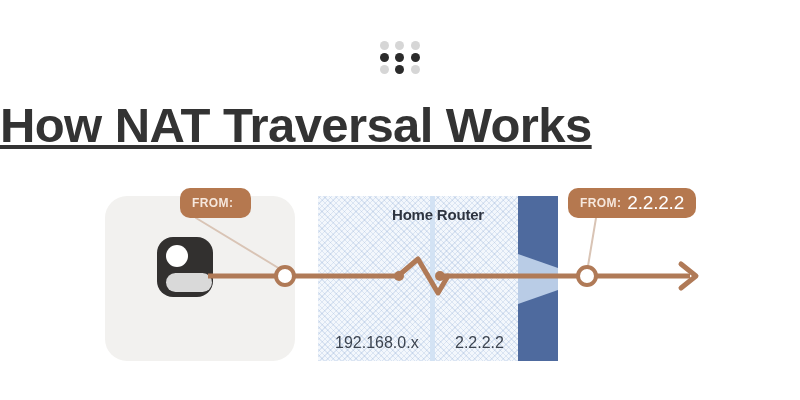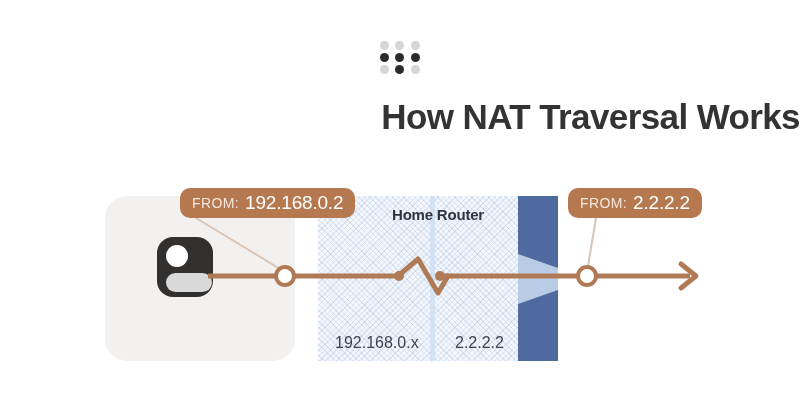--- a/index.html
+++ b/index.html
@@ -36,26 +36,27 @@
   }
   .logo-dot.on  { background: #2b2b2b; }
   .logo-dot.off { background: #d6d6d6; }
 
   
   #page-title {
     position: absolute;
     left: 0;
     top: 97px;
     width: 800px;
-    text-align: right;
-    font-size: 35px;
+    text-align: left;
+    font-size: 49px;
     font-weight: bold;
     color: #333333;
     letter-spacing: -0.6px;
     white-space: nowrap;
+    text-decoration: underline;
   }
 
   
   #diagram {
     position: absolute;
     left: 15px;
     top: 170px;
     width: 800px;
     height: 215px;
   }
@@ -160,22 +161,22 @@
     background: #b5784f;
     border-radius: 10px;
     height: 30px;
     display: flex;
     align-items: center;
     padding: 0 12px;
     box-sizing: border-box;
     white-space: nowrap;
   }
   .badge-label {
-    font-size: 14px;
-    font-weight: normal;
+    font-size: 12px;
+    font-weight: bold;
     color: #f6e7dc;
     letter-spacing: 0.4px;
     margin-right: 6px;
   }
   .badge-value {
     font-size: 19px;
     color: #ffffff;
     letter-spacing: -0.2px;
   }
   #badge-left  { left: 180px; top: 188px; }
@@ -247,19 +248,18 @@
   <circle cx="440" cy="276" r="5" fill="#b07a57"></circle>
 
   <circle cx="285" cy="276" r="9" fill="#ffffff" stroke="#b07a57" stroke-width="4"></circle>
   <circle cx="587" cy="276" r="9" fill="#ffffff" stroke="#b07a57" stroke-width="4"></circle>
 
   <polyline points="681,264 696,276 681,288" fill="none" stroke="#b07a57" stroke-width="5" stroke-linecap="round" stroke-linejoin="round"></polyline>
 </svg>
 
 <div class="badge" id="badge-left" style="background: rgb(181, 120, 79);">
   <span class="badge-label">FROM:</span>
-  <span class="badge-value">192.168.0.2</span>
 </div>
 
 <div class="badge" id="badge-right" style="background: rgb(181, 120, 79);">
   <span class="badge-label">FROM:</span>
   <span class="badge-value">2.2.2.2</span>
 </div>
 
 </body></html>

